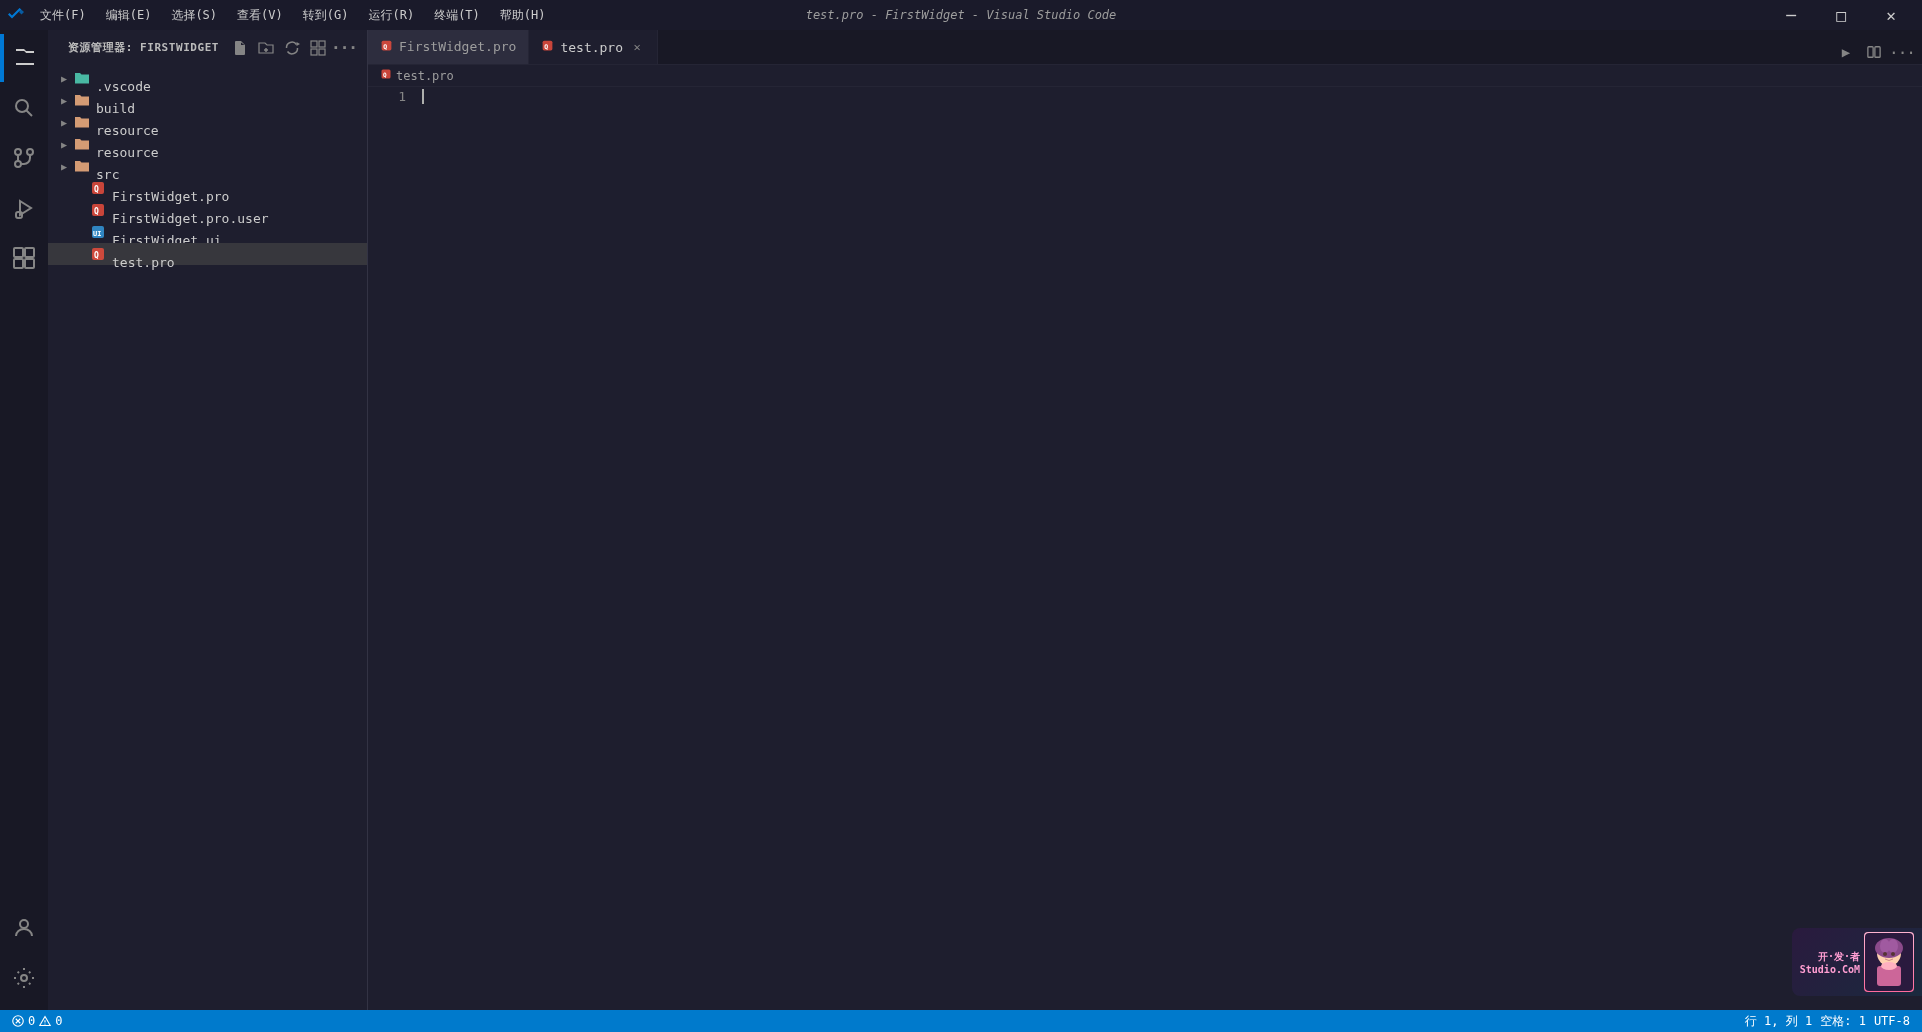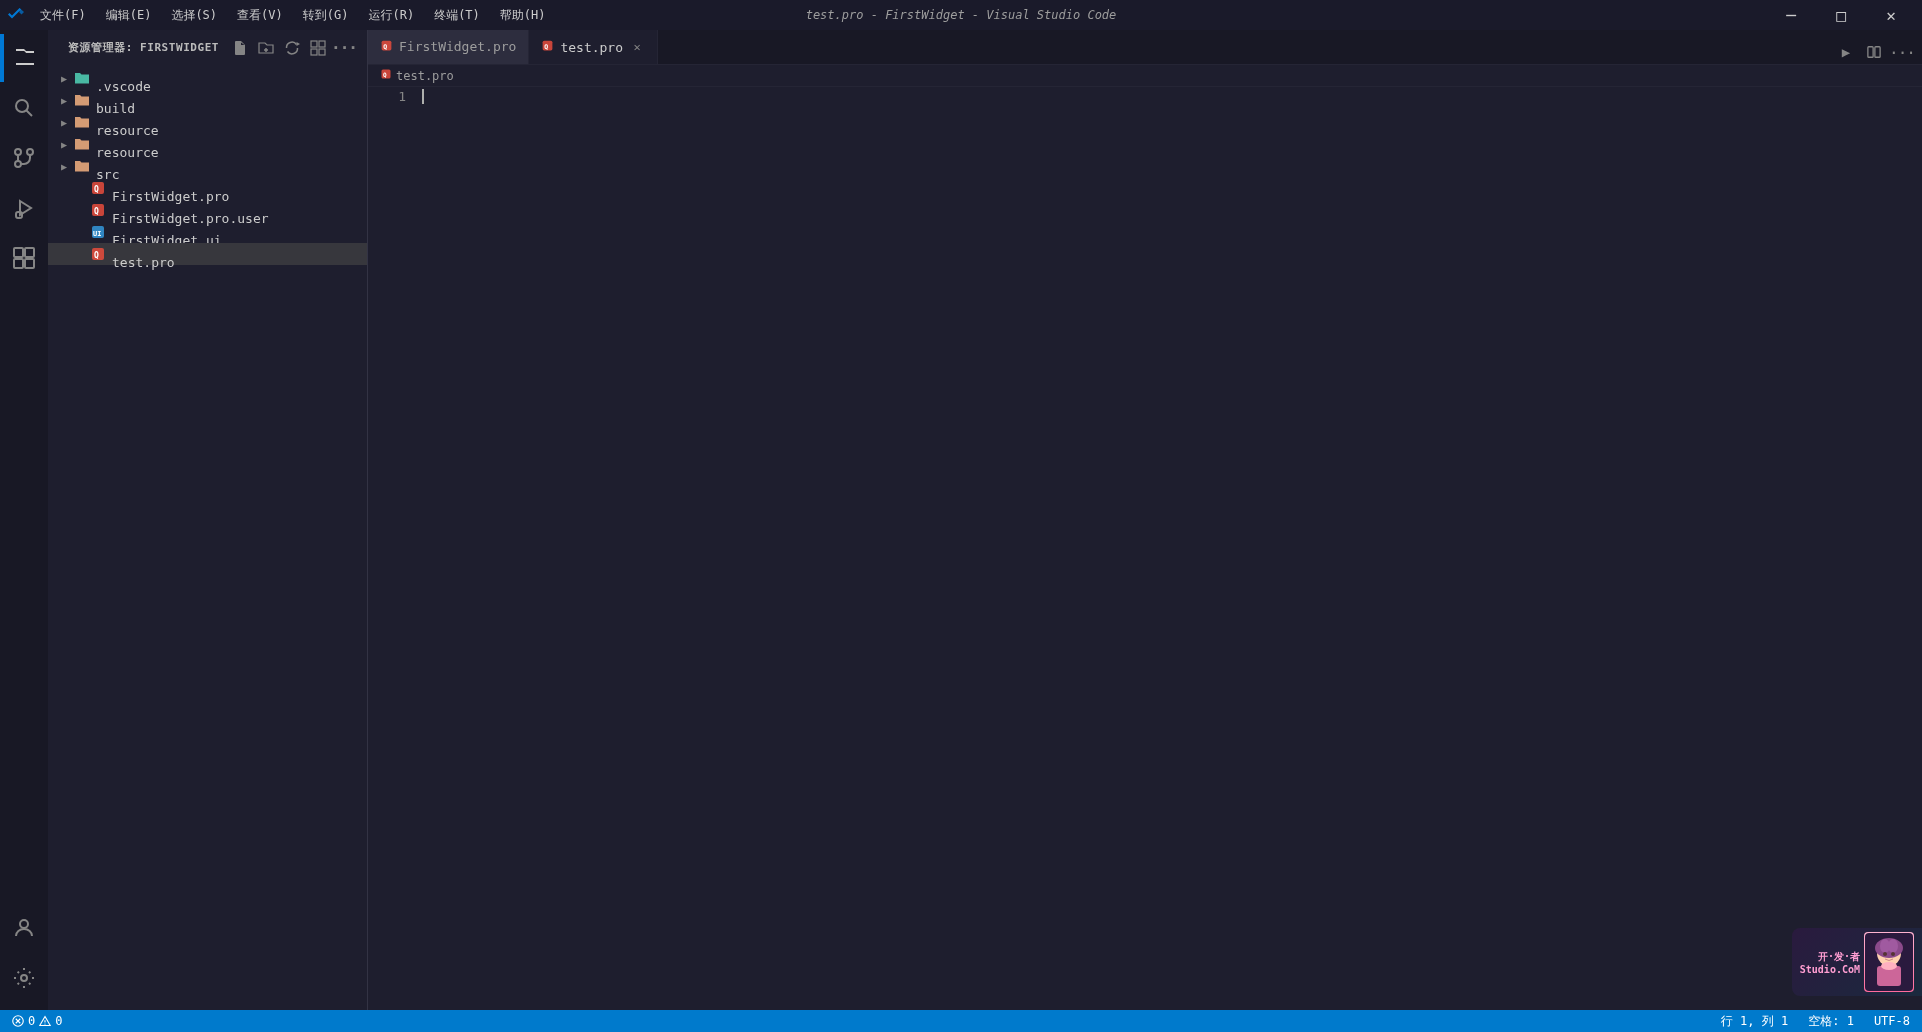--- a/index.html
+++ b/index.html
@@ -360,21 +360,20 @@
       flex-shrink: 0;
     }
     .status-bar-left {
       display: flex;
       align-items: center;
       gap: 12px;
     }
     .status-bar-right {
       display: flex;
       align-items: center;
-      gap: 12px;
     }
     .status-item {
       font-size: 12px;
       color: #ffffff;
       display: flex;
       align-items: center;
       gap: 4px;
       cursor: pointer;
       padding: 0 4px;
     }

